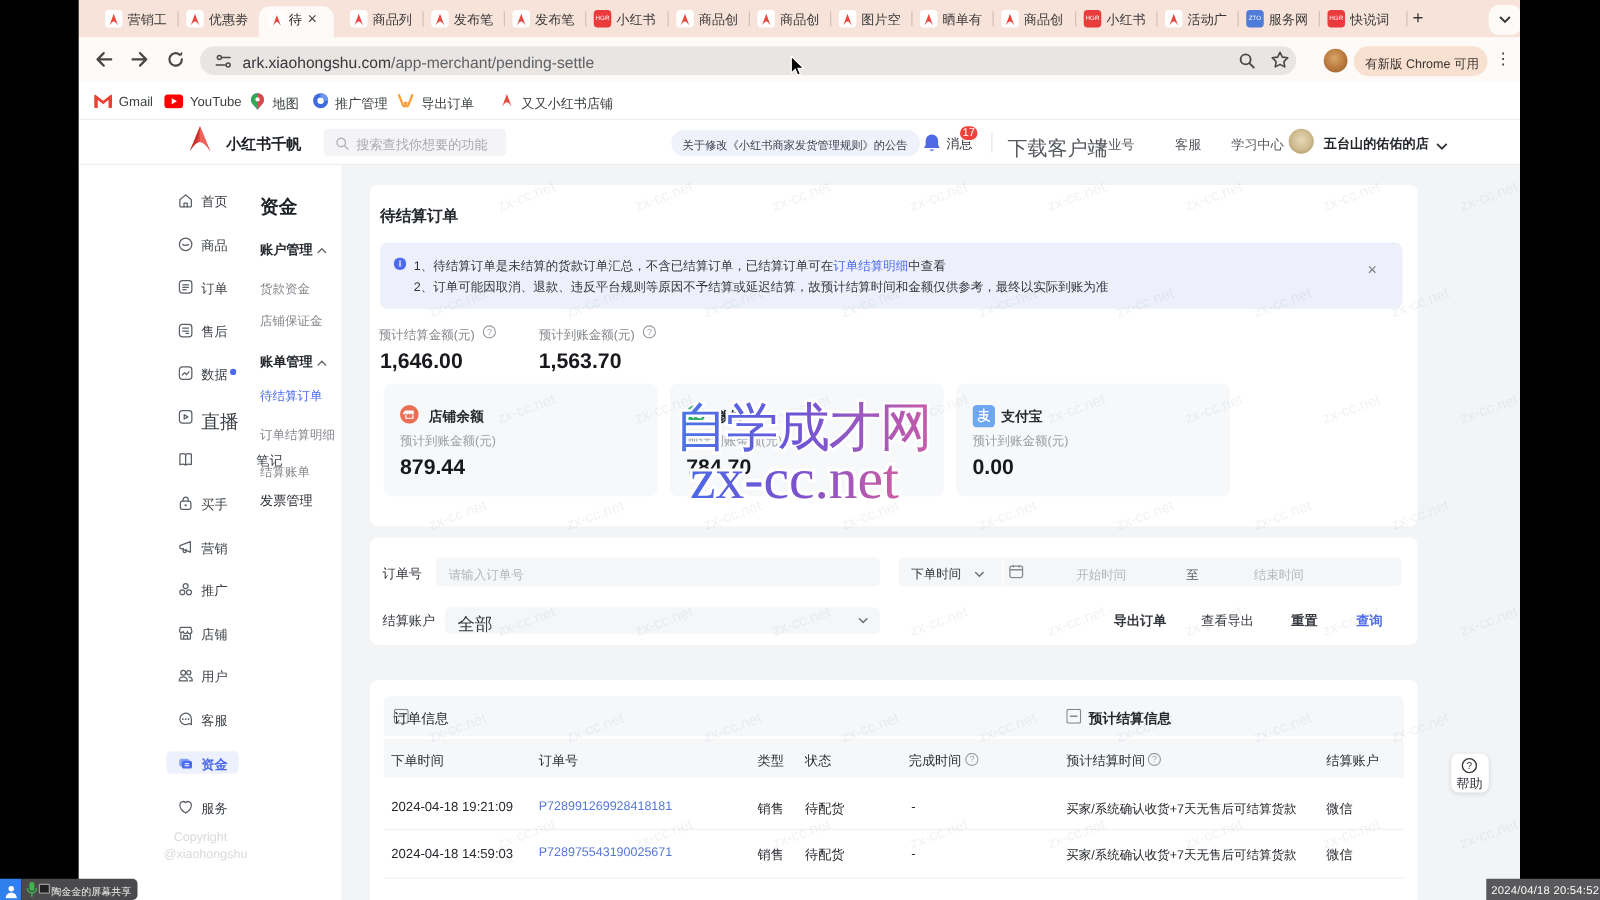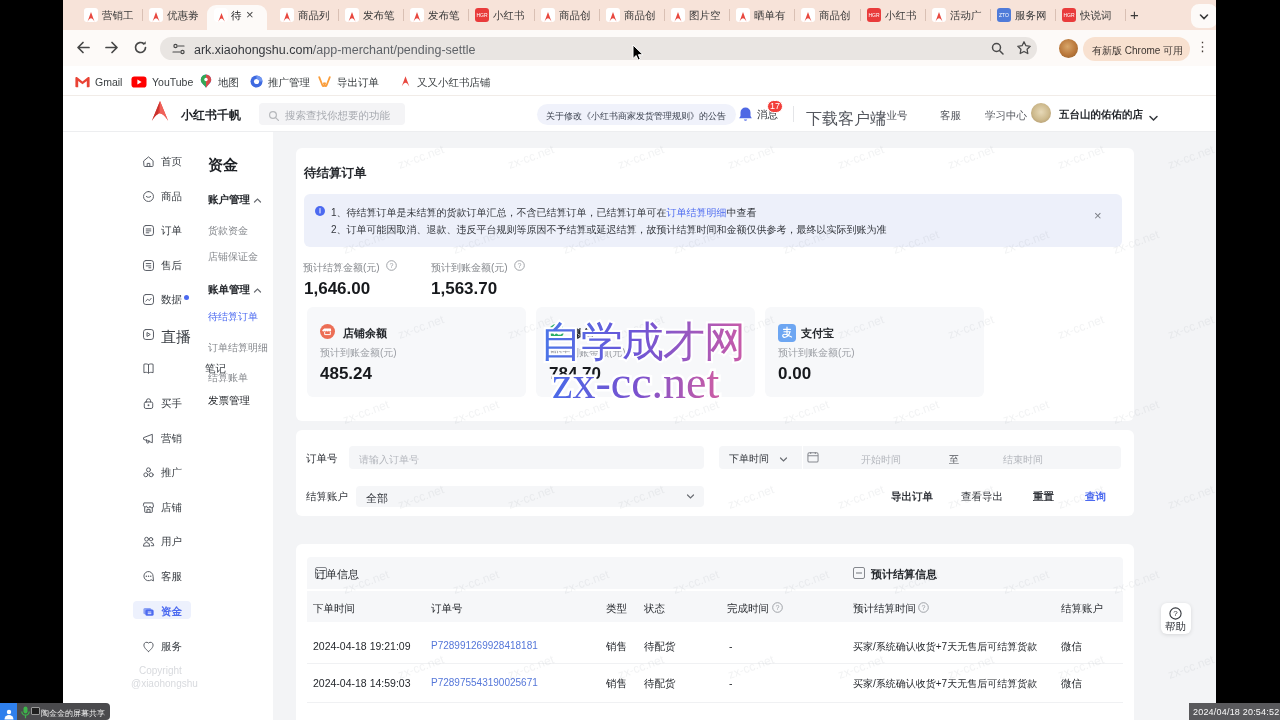--- a/index.html
+++ b/index.html
@@ -353,21 +353,21 @@
         </svg>
         <span class="abs" style="left:431px;top:279px;font-size:17px;font-weight:bold;color:#17191d">1,563.70</span>
         <div class="abs" style="left:307px;top:307px;width:219px;height:90px;background:#f7f8fa;border-radius:6px"></div>
         <span class="abs" style="left:320px;top:324px"><svg width="15" height="15" viewBox="0 0 17 17">
             <circle cx="8.5" cy="8.5" r="8.5" fill="#ec6e55"></circle>
             <path d="M4.8 5h7.4l.5 2.2a1.3 1.3 0 0 1-2.6.1 1.25 1.25 0 0 1-2.5 0 1.25 1.25 0 0 1-2.5 0 1.3 1.3 0 0 1-2.6-.1z" fill="#fff"></path>
             <path d="M5.3 8.8V12h6.4V8.8" fill="none" stroke="#fff" stroke-width="1.1"></path>
           </svg></span>
         <span class="abs" style="left:343px;top:326px;font-size:11px;font-weight:bold;color:#25282d">店铺余额</span>
         <span class="abs" style="left:320px;top:346px;font-size:10px;color:#9a9da3">预计到账金额(元)</span>
-        <span class="abs" style="left:320px;top:364px;font-size:17px;font-weight:bold;color:#17191d">485.24</span>
+        <span class="abs" style="left:320px;top:364px;font-size:17px;font-weight:bold;color:#17191d">879.44</span>
         <div class="abs" style="left:536px;top:307px;width:219px;height:90px;background:#f7f8fa;border-radius:6px"></div>
         <span class="abs" style="left:549px;top:324px"><svg width="15" height="15" viewBox="0 0 17 17">
             <circle cx="8.5" cy="8.5" r="8.5" fill="#2aae67"></circle>
             <path d="M8.3 4.5c-2.1 0-3.8 1.3-3.8 3 0 1 .6 1.8 1.5 2.4l-.4 1.2 1.4-.7c.4.1.9.2 1.3.2h.3a2.7 2.7 0 0 1-.1-.8c0-1.6 1.5-2.8 3.3-2.8h.3c-.3-1.4-1.9-2.5-3.8-2.5zm3.5 3c-1.6 0-2.9 1-2.9 2.3s1.3 2.3 2.9 2.3c.3 0 .7 0 1-.1l1.1.5-.3-.9c.7-.4 1.1-1.1 1.1-1.8 0-1.3-1.3-2.3-2.9-2.3z" fill="#fff"></path>
           </svg></span>
         <span class="abs" style="left:572px;top:326px;font-size:11px;font-weight:bold;color:#25282d">微信</span>
         <span class="abs" style="left:549px;top:346px;font-size:10px;color:#9a9da3">预计到账金额(元)</span>
         <span class="abs" style="left:549px;top:364px;font-size:17px;font-weight:bold;color:#17191d">784.70</span>
         <div class="abs" style="left:765px;top:307px;width:219px;height:90px;background:#f7f8fa;border-radius:6px"></div>
         <span class="abs" style="left:778px;top:324px"><svg width="18" height="18" viewBox="0 0 17 17">
@@ -389,21 +389,21 @@
         <div class="abs" style="left:803px;top:446px;width:318px;height:23px;background:#f5f6f8;border-radius:0 4px 4px 0"></div>
         <svg class="abs" style="left:807px;top:451px" width="12" height="12" viewBox="0 0 13 13">
           <rect x="1" y="2" width="11" height="10" rx="1.5" fill="none" stroke="#85888e" stroke-width="1.1"></rect>
           <path d="M1 5.2h11M4 1v2.2M9 1v2.2" stroke="#85888e" stroke-width="1.1"></path>
         </svg>
         <span class="abs" style="left:861px;top:453px;font-size:10px;color:#b4b7bd">开始时间</span>
         <span class="abs" style="left:949px;top:453px;font-size:10px;color:#52555b">至</span>
         <span class="abs" style="left:1003px;top:453px;font-size:10px;color:#b4b7bd">结束时间</span>
         <span class="abs" style="left:306px;top:490px;font-size:10.5px;color:#33363c">结算账户</span>
         <div class="abs" style="left:356px;top:486px;width:348px;height:21px;background:#f5f6f8;border-radius:4px"></div>
-        <span class="abs" style="left:366px;top:491px;font-size:11px;color:#33363c">全部</span>
+        <span class="abs" style="left:366px;top:491px;font-size:14px;color:#33363c">全部</span>
         <svg class="abs" style="left:686px;top:492px" width="9" height="9" viewBox="0 0 9 9">
           <path d="M1.5 3 4.5 6 7.5 3" stroke="#6a6d73" stroke-width="1.2" fill="none" stroke-linecap="round"></path>
         </svg>
         <span class="abs" style="left:891px;top:490px;font-size:10.5px;font-weight:bold;color:#33363c">导出订单</span>
         <span class="abs" style="left:961px;top:490px;font-size:10.5px;font-weight:normal;color:#33363c">查看导出</span>
         <span class="abs" style="left:1033px;top:490px;font-size:10.5px;font-weight:bold;color:#33363c">重置</span>
         <span class="abs" style="left:1085px;top:490px;font-size:10.5px;font-weight:bold;color:#4c6af0">查询</span>
         <div class="abs" style="left:296px;top:544px;width:838px;height:176px;background:#fff;border-radius:6px 6px 0 0"></div>
         <div class="abs" style="left:307px;top:557px;width:816px;height:32px;background:#f6f7f9;border-radius:4px 4px 0 0"></div>
         <div class="abs" style="left:307px;top:591px;width:816px;height:31px;background:#f6f7f9"></div>

